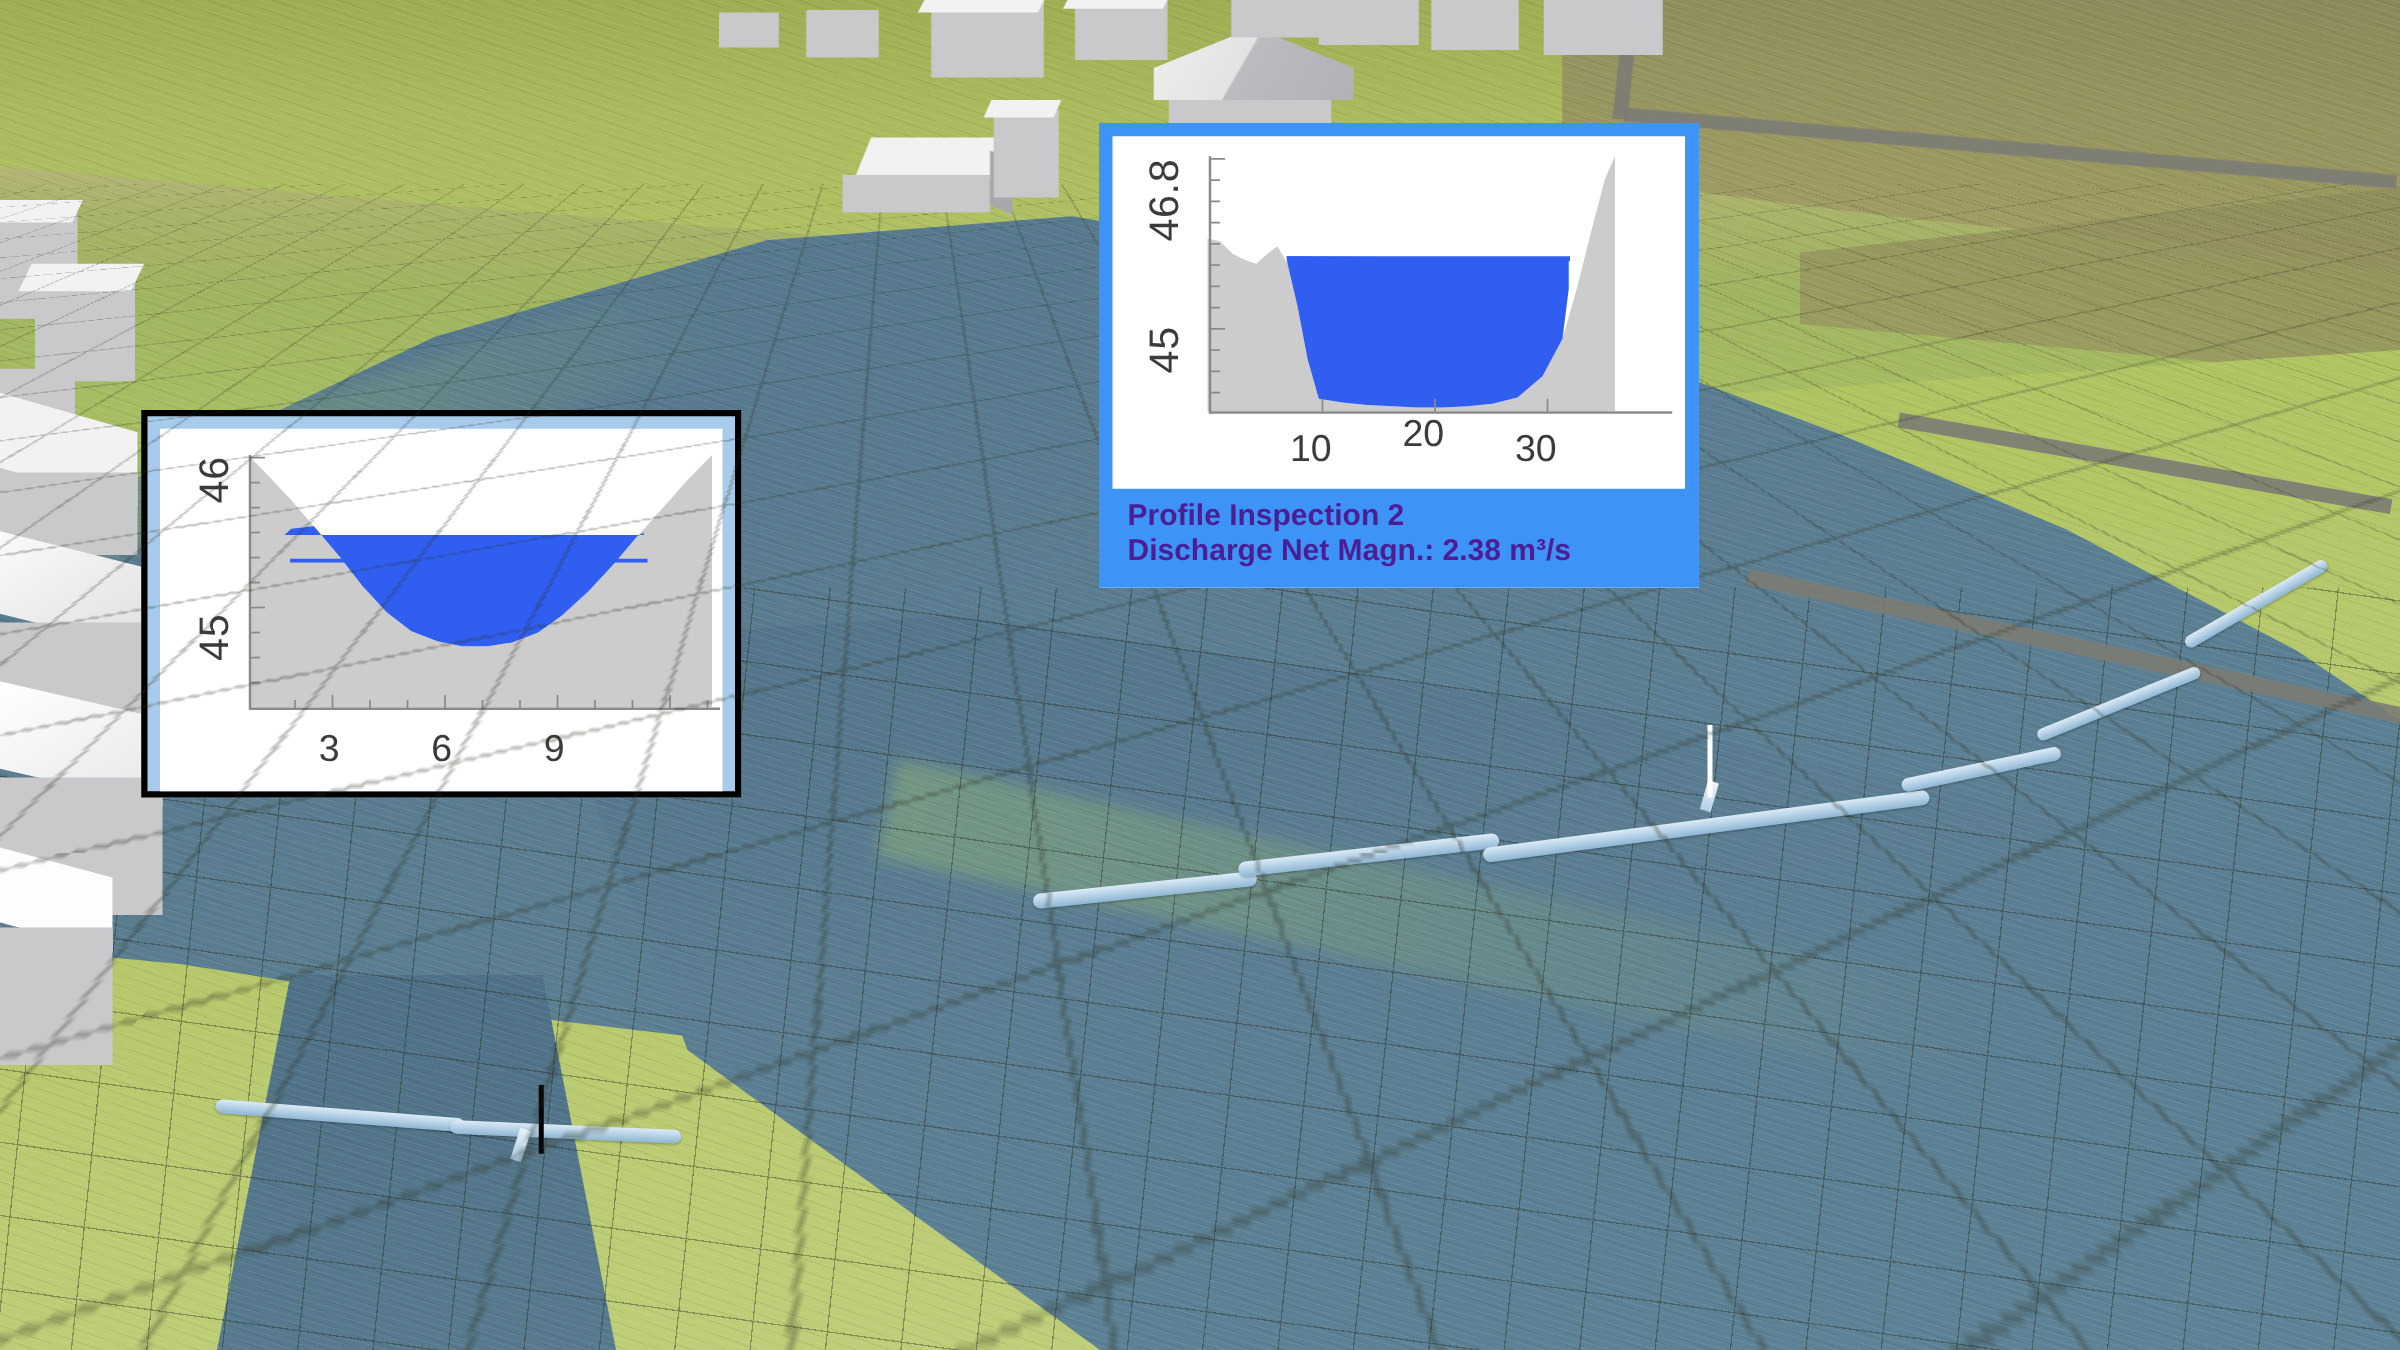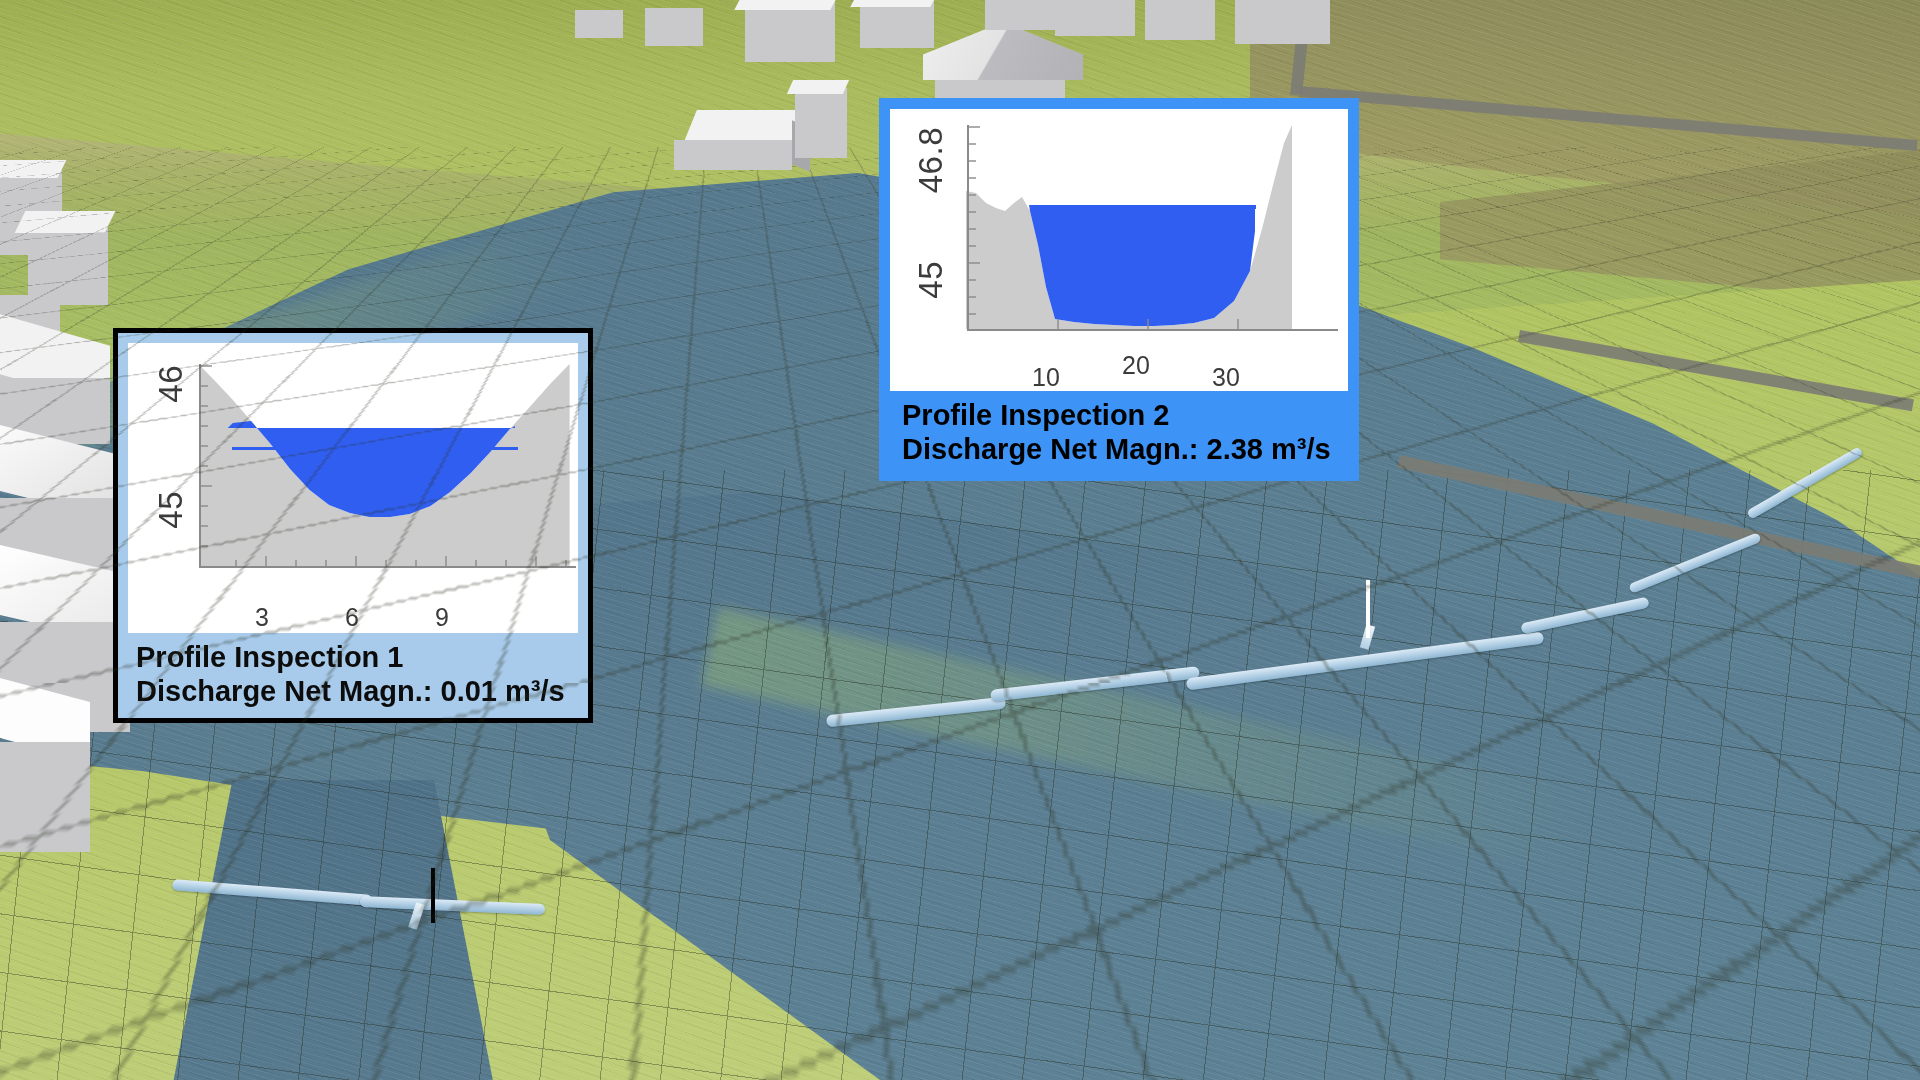--- a/index.html
+++ b/index.html
@@ -85,27 +85,27 @@
   
   #callout1{left:113px;top:328px;}
   #callout1 .frame{border:5px solid #000;background:#a8cbeb;width:470px;}
   #callout1 .chart-box{margin:10px 10px 0 10px;height:290px;}
   #callout1 .label-band div{color:#0c0c0c;font-size:29px;}
 
   
   #callout2{left:879px;top:98px;}
   #callout2 .frame{border:5px solid #3d94f6;background:#3d94f6;width:470px;}
   #callout2 .chart-box{margin:6px 6px 0 6px;height:282px;}
-  #callout2 .label-band div{color:#000000;font-size:29px;}
+  #callout2 .label-band div{color:#4c1d95;font-size:24px;}
 
   
   .plot{position:absolute;}
   .ylab{position:absolute;writing-mode:vertical-rl;transform:rotate(180deg);
     font-size:33px;color:#3b3b3b;letter-spacing:.5px;}
-  .xlab{position:absolute;font-size:25px;color:#3b3b3b;margin-top:20px;}
+  .xlab{position:absolute;font-size:30px;color:#3b3b3b;}
 
   .leader{position:absolute;}
 </style>
 </head>
 <body>
 
 <div id="scene">
 
   <div class="terrain"></div>
   <div class="far-hill"></div>
@@ -270,24 +270,20 @@
             <line x1="346" y1="209" x2="346" y2="198"></line>
             <line x1="376" y1="209" x2="376" y2="202"></line>
           </g>
         </svg>
 
         <span class="xlab" style="left:127px;top:240px;">3</span>
         <span class="xlab" style="left:217px;top:240px;">6</span>
         <span class="xlab" style="left:307px;top:240px;">9</span>
       </div>
 
-      <div class="label-band">
-        <div>Profile Inspection 1</div>
-        <div>Discharge Net Magn.: 0.01 m³/s</div>
-      </div>
     </div>
   </div>
 
   <div class="callout" id="callout2">
     <div class="frame">
 
       <div class="chart-box">
 
         <span class="ylab" style="left:22px;top:18px;">46.8</span>
         <span class="ylab" style="left:22px;top:152px;">45</span>

